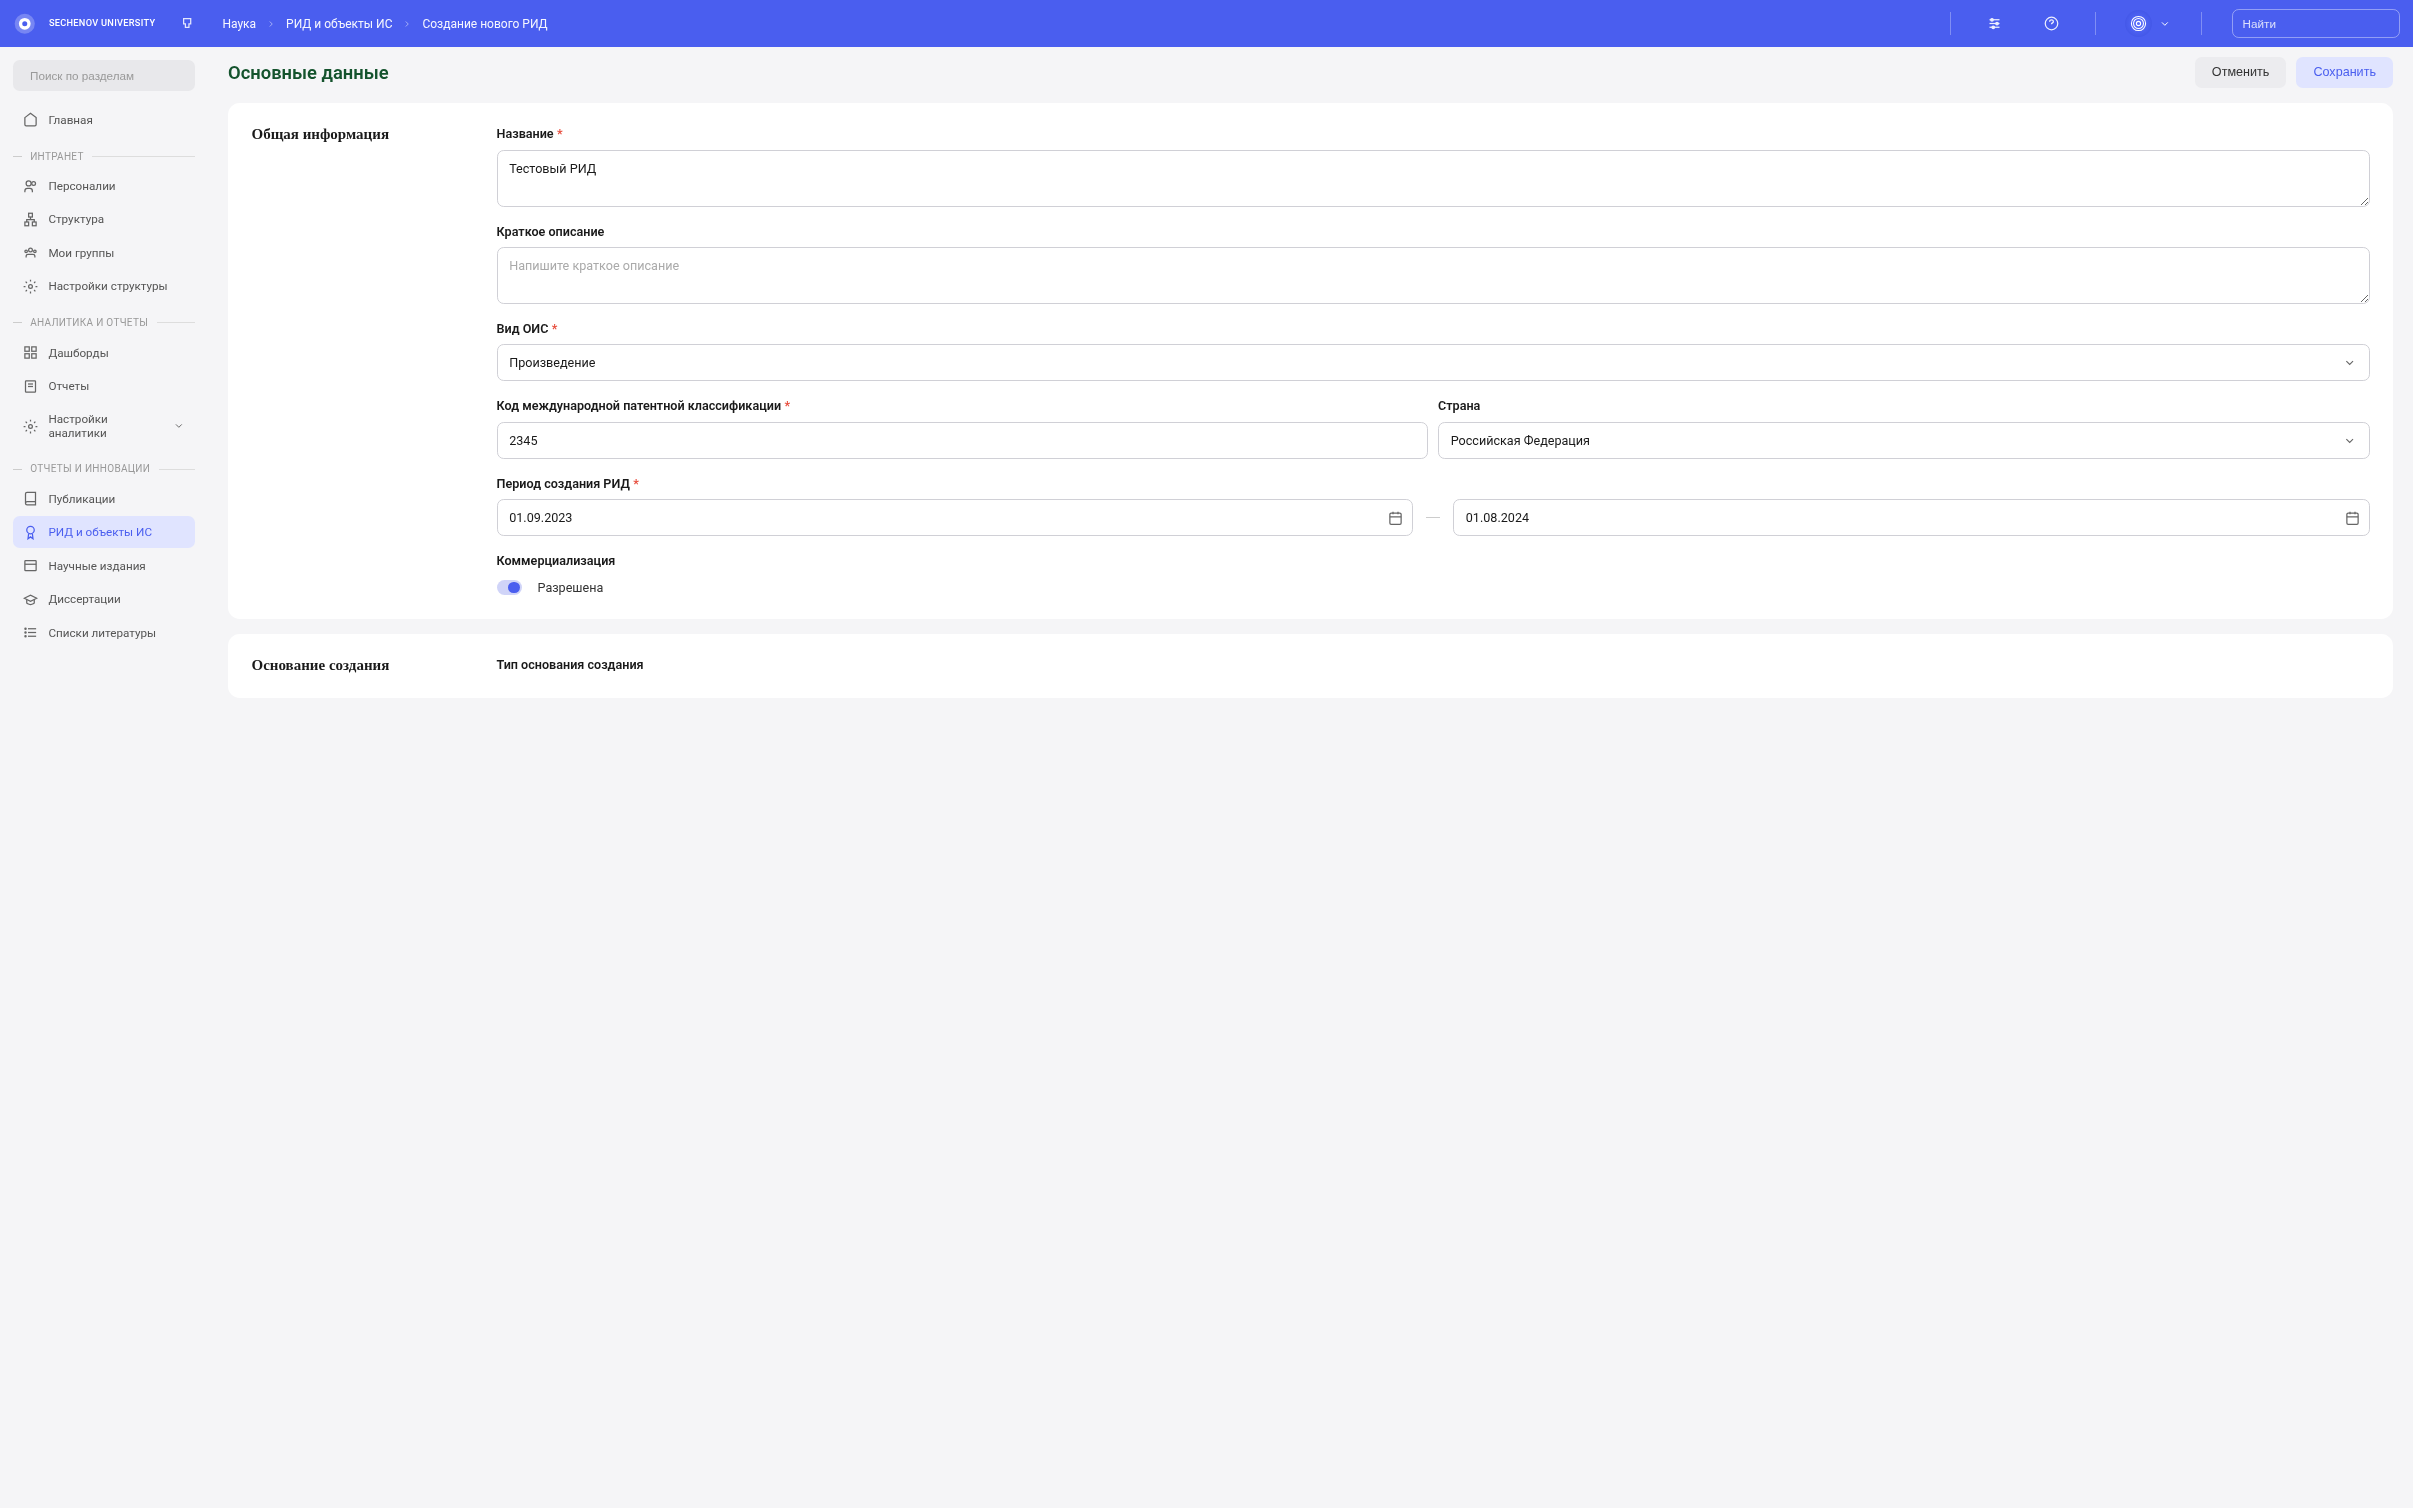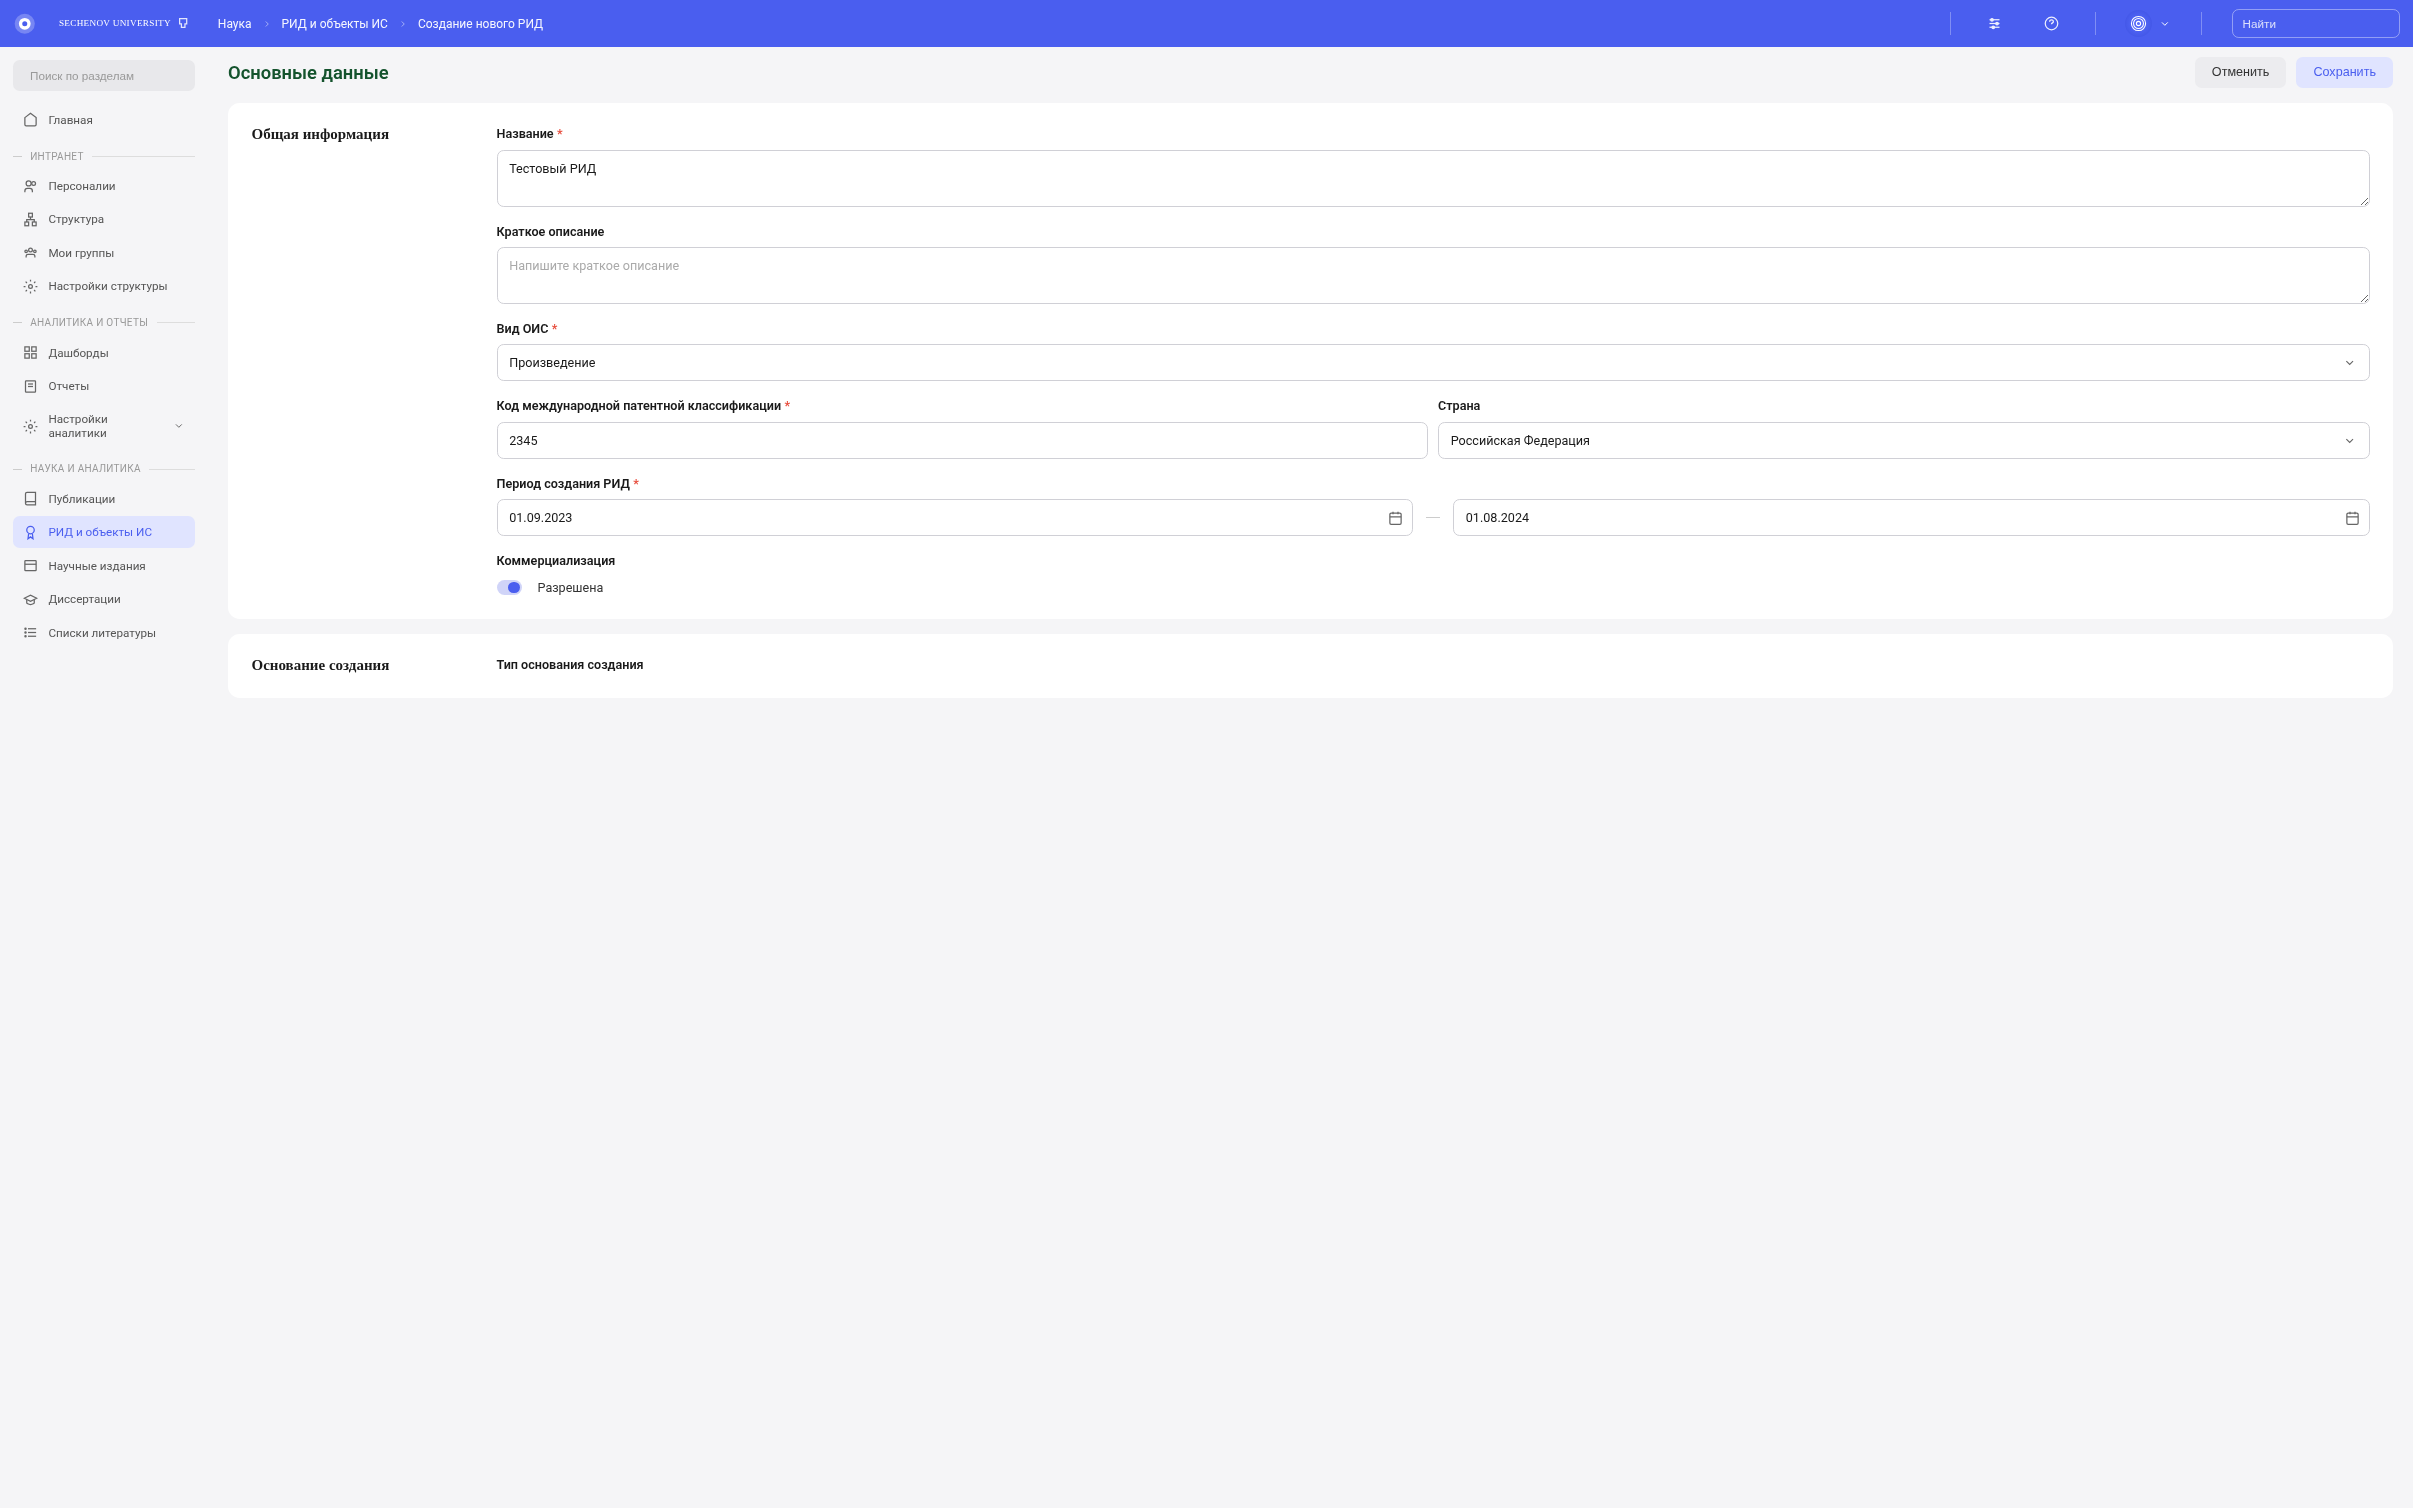--- a/index.html
+++ b/index.html
@@ -17,22 +17,22 @@
   background: #4a5eef;
   height: 47px;
   display: flex;
   align-items: center;
   padding: 0 13.4px;
   color: #fff;
 }
 .logo {
   display: flex;
   align-items: center;
-  gap: 22px;
-  font-family: Liberation Serif, serif;
+  gap: 12px;
+  margin-right: 20px;
 }
 .logo-icon {
   width: 23.5px;
   height: 23.5px;
   display: flex;
   align-items: center;
   justify-content: center;
 }
 .logo-text {
   font-size: 9.2px;
@@ -533,21 +533,21 @@
           </svg>
         </span>
       <span style="flex:1">Настройки аналитики</span>
       <svg class="chevron" width="11.7" height="11.7" viewBox="0 0 24 24" fill="none" stroke="#666" stroke-width="2">
           <path d="M6 9l6 6 6-6"></path>
         </svg>
     </div>
 
     <div class="sidebar-section">
       <span class="dash"></span>
-      <span>НАУКА И АНАЛИТИКА</span>
+      <span>ОТЧЕТЫ И ИННОВАЦИИ</span>
       <span class="line"></span>
     </div>
     <div class="sidebar-item">
       <span class="icon">
           <svg width="15" height="15" viewBox="0 0 24 24" fill="none" stroke="#666" stroke-width="2">
             <path d="M4 19.5A2.5 2.5 0 0 1 6.5 17H20"></path>
             <path d="M6.5 2H20v20H6.5A2.5 2.5 0 0 1 4 19.5v-15A2.5 2.5 0 0 1 6.5 2z"></path>
           </svg>
         </span>
       <span>Публикации</span>

